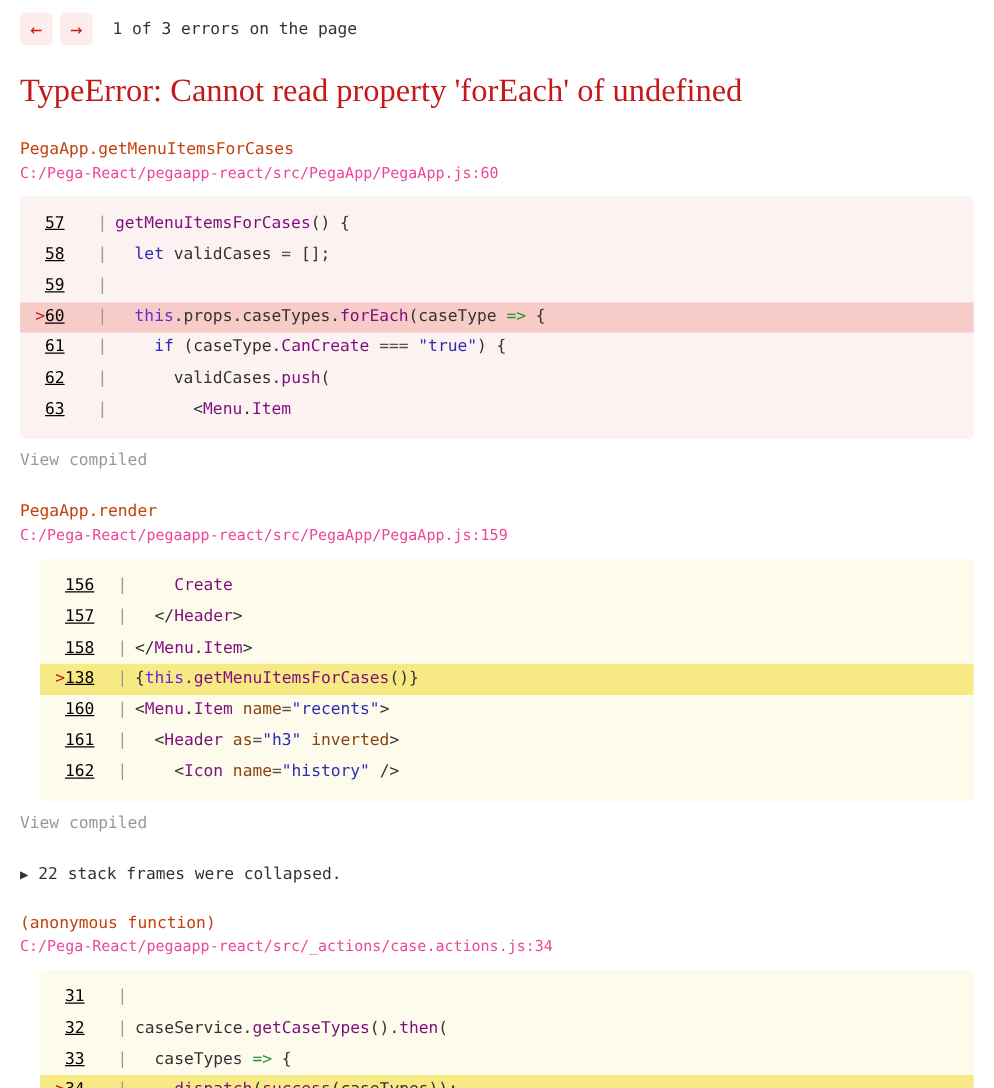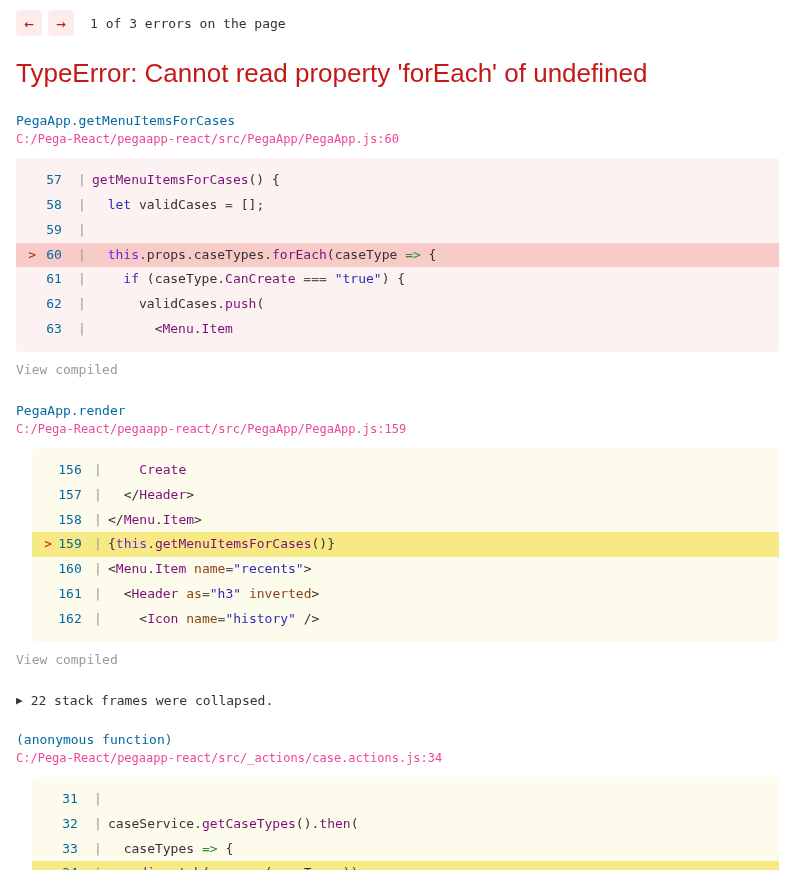--- a/index.html
+++ b/index.html
@@ -31,28 +31,28 @@
     justify-content: center;
     font-size: 16px;
     font-family: inherit;
   }
   .error-counter {
     margin-left: 10px;
     color: #333;
     font-size: 13px;
   }
   .error-title {
-    font-family: Liberation Sans, sans-serif;
+    font-family: Liberation Serif, serif;
     font-size: 26px;
     font-weight: 400;
     color: #c41919;
     margin: 0 0 24px 0;
   }
   .frame-func {
-    color: #0369a1;
+    color: #c2410c;
     margin-bottom: 4px;
   }
   .frame-loc {
     color: #ec4899;
     margin-bottom: 12px;
     font-size: 12px;
   }
   .code-block {
     border-radius: 4px;
     padding: 10px 0;
@@ -70,22 +70,23 @@
   .code-line.hl-red { background: #f7cbc7; }
   .code-line.hl-yellow { background: #f7ea85; }
   .ln-caret {
     width: 18px;
     text-align: right;
     color: #c41919;
     padding-left: 2px;
   }
   .ln-num {
     width: 36px;
-    text-align: center;
-    color: #0369a1;
+    text-align: left;
+    color: #000000;
+    text-decoration: underline;
   }
   .ln-sep {
     width: 20px;
     text-align: center;
     color: #999;
   }
   .ln-src { flex: 1; }
   .sp { display:inline-block; }
   .tok-kw { color: #2d2db3; }
   .tok-this { color: #6d28d9; }
@@ -205,21 +206,21 @@
 
     <div class="code-line">
       <span class="ln-caret"></span>
       <span class="ln-num">158</span>
       <span class="ln-sep">|</span>
       <span class="ln-src"><span class="sp"></span><span class="tok-punc">&lt;/</span><span class="tok-tag">Menu</span><span class="tok-punc">.</span><span class="tok-tag">Item</span><span class="tok-punc">&gt;</span></span>
     </div>
 
     <div class="code-line hl-yellow">
       <span class="ln-caret">&gt;</span>
-      <span class="ln-num">159</span>
+      <span class="ln-num">138</span>
       <span class="ln-sep">|</span>
       <span class="ln-src"><span class="sp"></span><span class="tok-punc">{</span><span class="tok-this">this</span><span class="tok-punc">.</span><span class="tok-prop">getMenuItemsForCases</span><span class="tok-punc">(</span><span class="tok-punc">)</span><span class="tok-punc">}</span></span>
     </div>
 
     <div class="code-line">
       <span class="ln-caret"></span>
       <span class="ln-num">160</span>
       <span class="ln-sep">|</span>
       <span class="ln-src"><span class="sp"></span><span class="tok-punc">&lt;</span><span class="tok-tag">Menu</span><span class="tok-punc">.</span><span class="tok-tag">Item</span><span> </span><span class="tok-attr">name</span><span class="tok-op">=</span><span class="tok-str">"recents"</span><span class="tok-punc">&gt;</span></span>
     </div>

